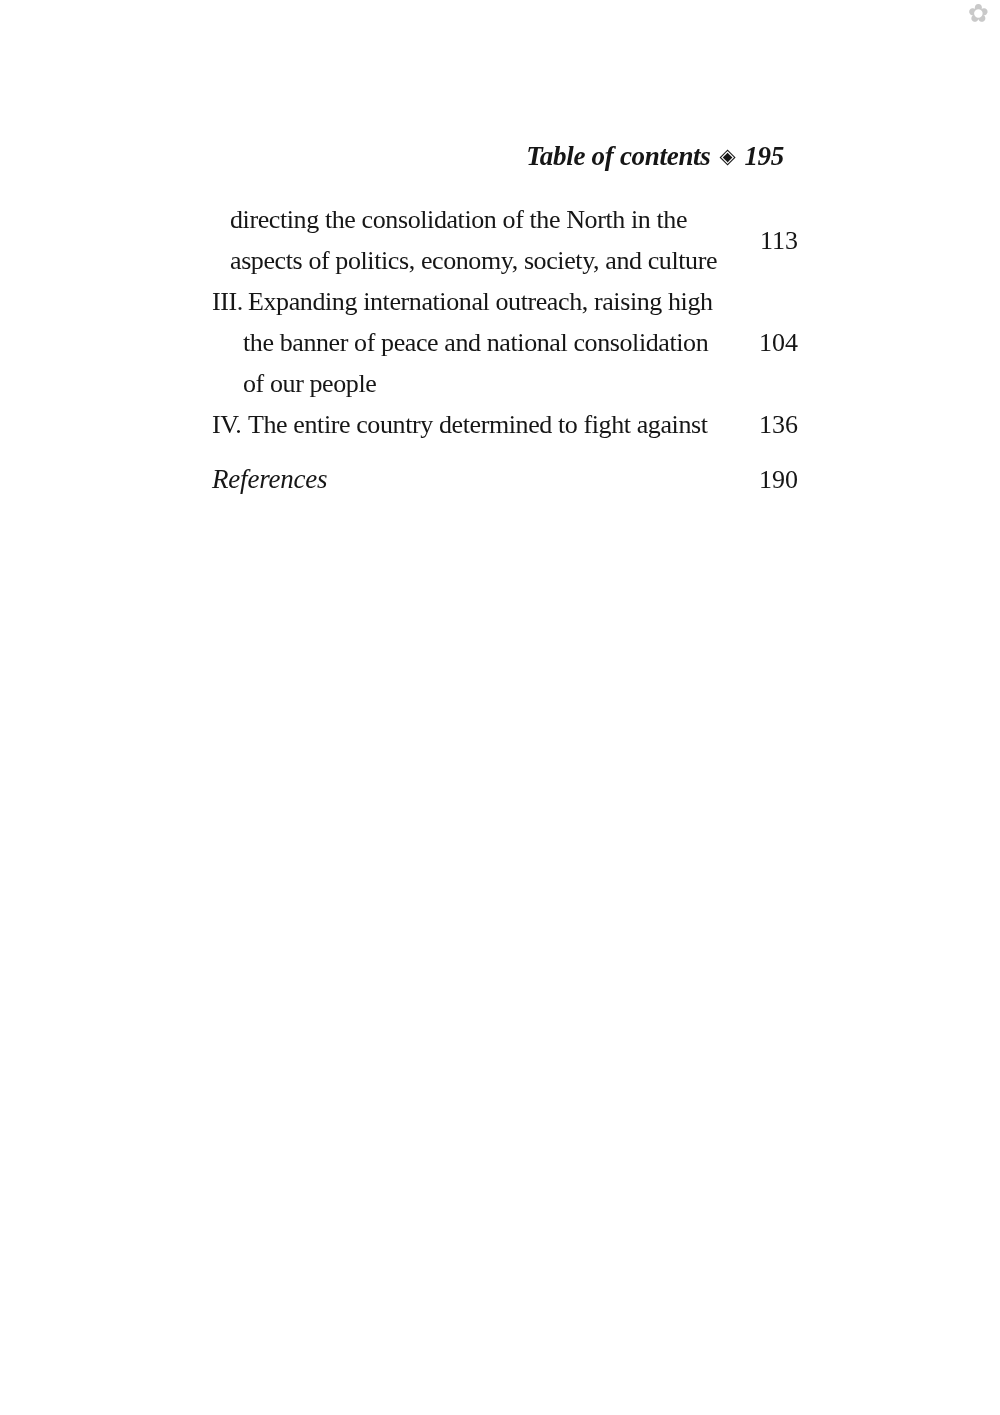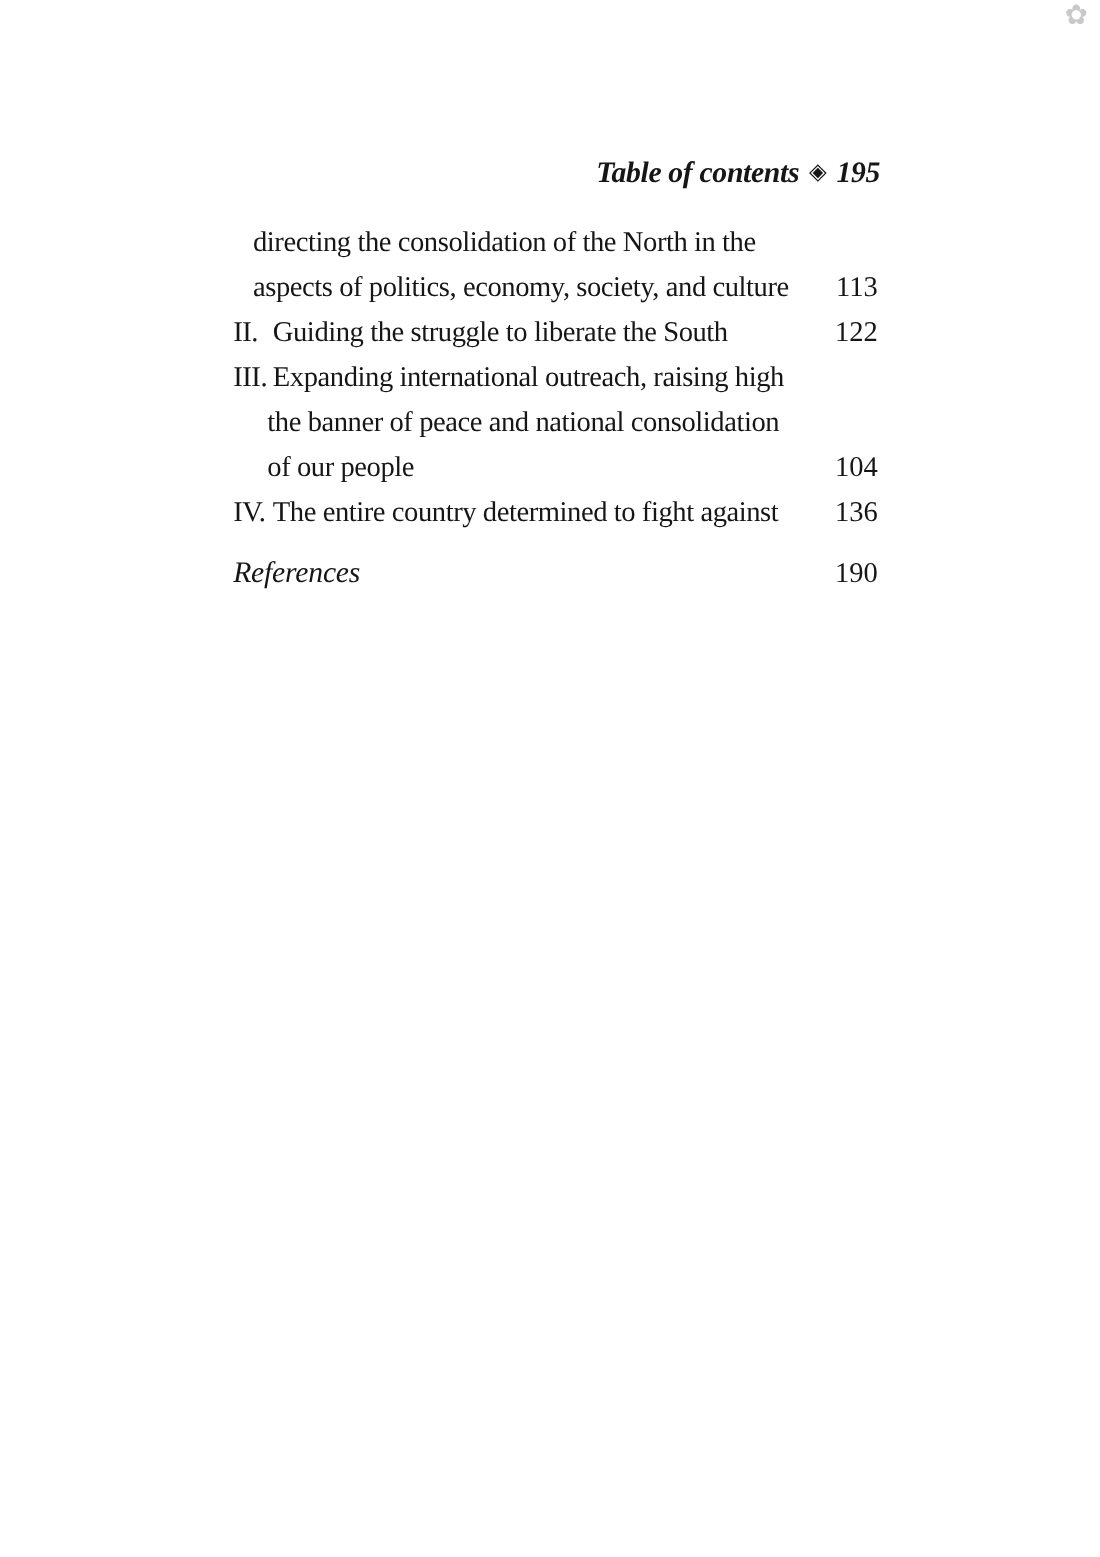--- a/index.html
+++ b/index.html
@@ -21,21 +21,21 @@
     top: 1px;
     right: 11px;
     font-size: 25px;
     line-height: 25px;
     color: #c9c9c9;
     font-family: "DejaVu Sans", sans-serif;
   }
   .running-header {
     position: absolute;
     top: 141px;
-    right: 200px;
+    right: 216px;
     font-size: 27px;
     line-height: 30px;
     font-weight: bold;
     font-style: italic;
     white-space: nowrap;
     letter-spacing: -0.3px;
   }
   .running-header .sep {
     font-style: normal;
     font-weight: normal;
@@ -45,21 +45,21 @@
     top: -2px;
   }
   .toc {
     position: absolute;
     left: 212px;
     top: 199px;
     width: 586px;
   }
   .entry {
     display: flex;
-    align-items: flex-end;
+    align-items: center;
   }
   .entry-lines {
     flex: 1;
     min-width: 0;
   }
   .line {
     font-size: 26px;
     line-height: 41px;
     letter-spacing: -0.4px;
     white-space: nowrap;
@@ -108,26 +108,20 @@
   <div class="toc">
 
     <div class="entry">
       <div class="entry-lines">
         <div class="line cont-partial">directing the consolidation of the North in the</div>
         <div class="line cont-partial">aspects of politics, economy, society, and culture</div>
       </div>
       <div class="entry-page">113</div>
     </div>
 
-    <div class="entry">
-      <div class="entry-lines">
-        <div class="line"><span class="numeral">II.</span><span>Guiding the struggle to liberate the South</span></div>
-      </div>
-      <div class="entry-page">122</div>
-    </div>
 
     <div class="entry">
       <div class="entry-lines">
         <div class="line"><span class="numeral">III.</span><span>Expanding international outreach, raising high</span></div>
         <div class="line cont">the banner of peace and national consolidation</div>
         <div class="line cont">of our people</div>
       </div>
       <div class="entry-page">104</div>
     </div>
 

